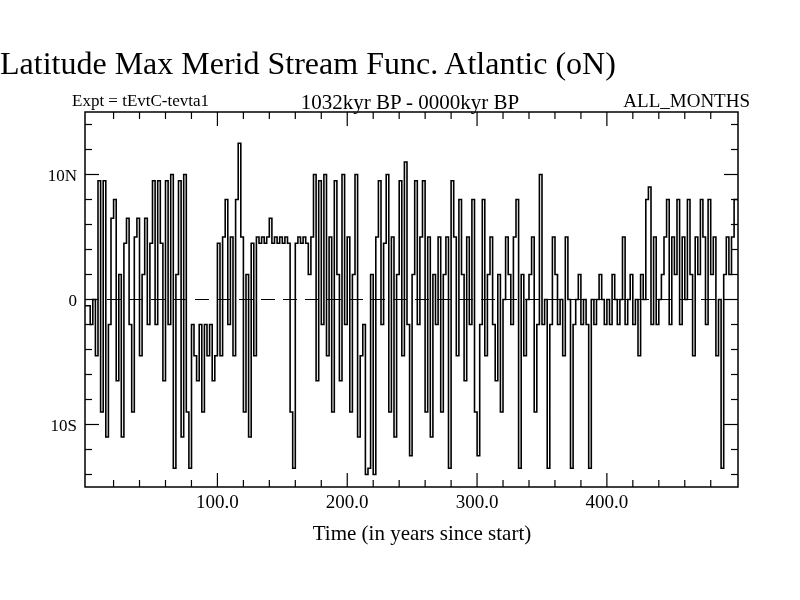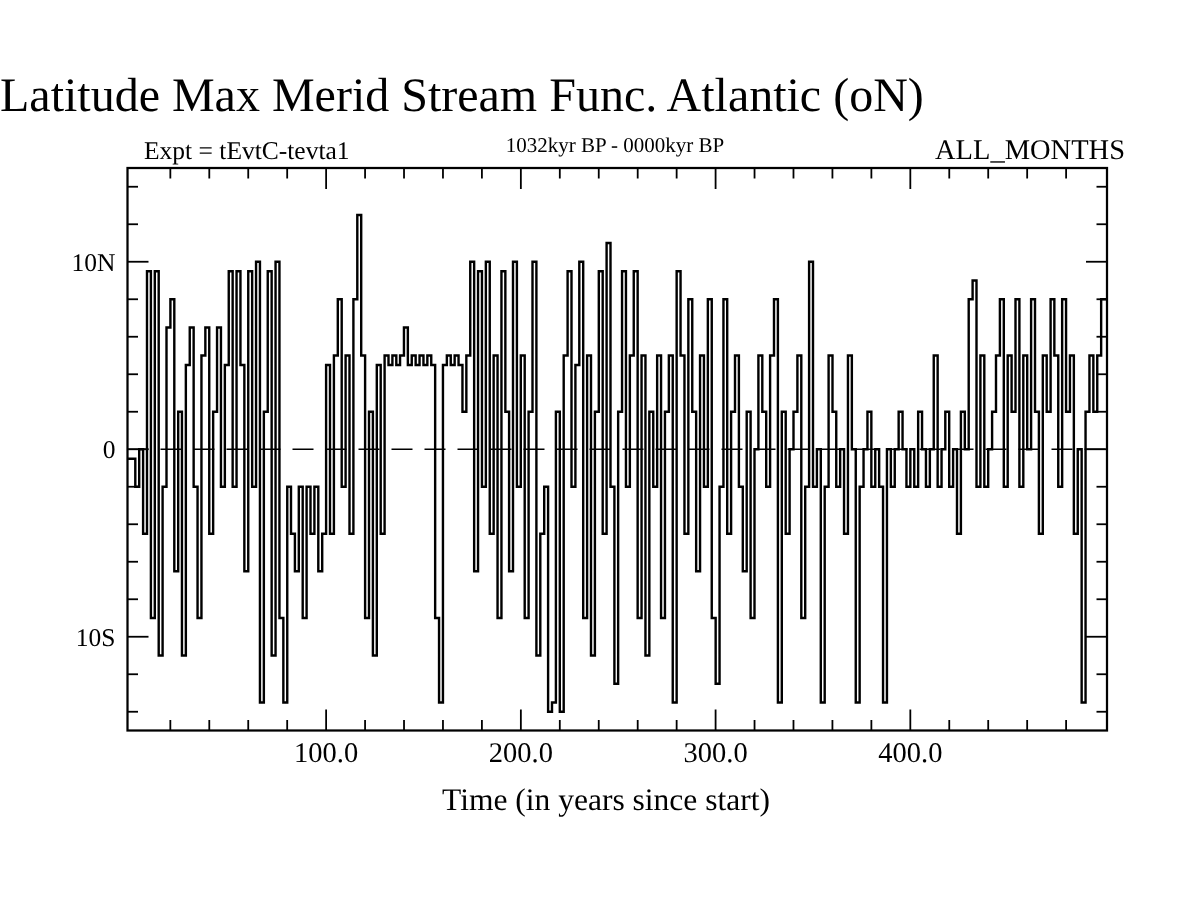--- a/index.html
+++ b/index.html
@@ -5,25 +5,25 @@
   html,body{margin:0;padding:0;background:#777;}
   .canvas{
     position:relative;width:800px;height:600px;background:#ffffff;
     font-family:"Liberation Serif","DejaVu Serif",serif;color:#000;
     overflow:hidden;margin:0 auto;
   }
   .chart-title{
     position:absolute;top:46px;left:0;width:800px;text-align:left;
     font-size:32px;line-height:34px;white-space:nowrap;
   }
-  .subtitle-expt{position:absolute;top:91px;left:96px;font-size:17px;white-space:nowrap;}
-  .subtitle-period{position:absolute;top:90px;left:410px;transform:translateX(-50%);font-size:14px;white-space:nowrap;}
+  .subtitle-expt{position:absolute;top:91px;left:72px;font-size:17px;white-space:nowrap;}
+  .subtitle-period{position:absolute;top:90px;left:410px;transform:translateX(-50%);font-size:21px;white-space:nowrap;}
   .subtitle-months{position:absolute;top:90px;right:50px;font-size:19px;white-space:nowrap;}
   .x-axis-title{
-    position:absolute;top:521px;left:404px;transform:translateX(-50%);
+    position:absolute;top:521px;left:422px;transform:translateX(-50%);
     font-size:21px;white-space:nowrap;
   }
   svg text{font-family:"Liberation Serif","DejaVu Serif",serif;fill:#000;}
   .plot-svg{position:absolute;top:0;left:0;}
 </style>
 </head>
 <body>
 
 <div class="canvas">
 

